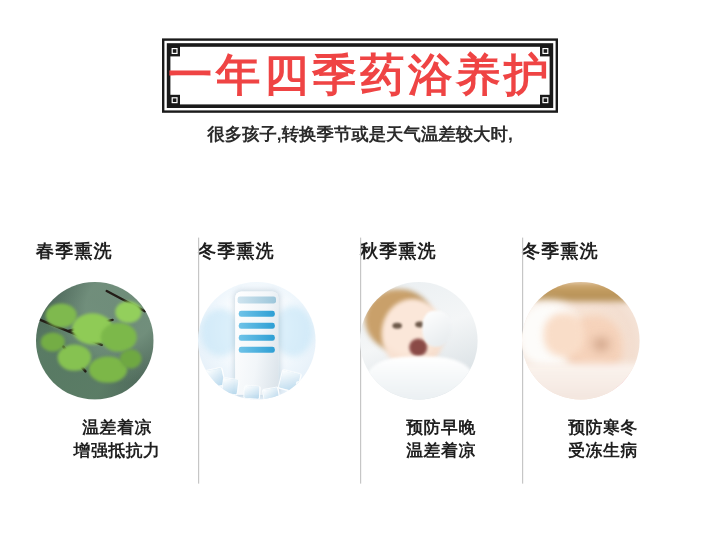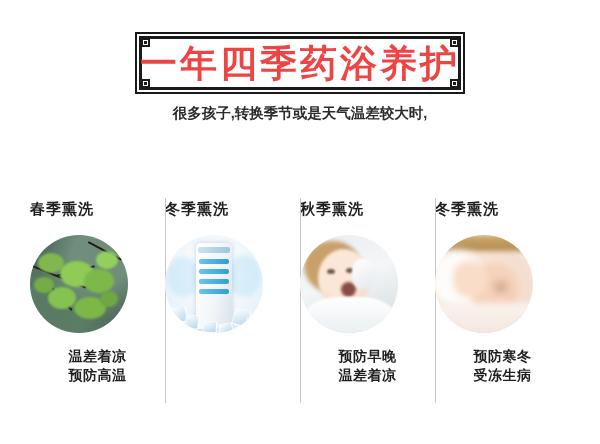--- a/index.html
+++ b/index.html
@@ -330,21 +330,21 @@
       <span class="leafblob" style="left:30px; top:26px; width:34px; height:26px; background:#8fcb56;"></span>
       <span class="leafblob" style="left:54px; top:34px; width:30px; height:24px; background:#7cb84a;"></span>
       <span class="leafblob" style="left:18px; top:52px; width:28px; height:22px; background:#86c251;"></span>
       <span class="leafblob" style="left:44px; top:62px; width:32px; height:22px; background:#7cb748;"></span>
       <span class="leafblob" style="left:66px; top:16px; width:22px; height:18px; background:#93cf5c;"></span>
       <span class="leafblob" style="left:4px;  top:42px; width:20px; height:16px; background:#74ad45;"></span>
       <span class="leafblob" style="left:70px; top:56px; width:18px; height:16px; background:#6fa842;"></span>
     </div>
     <div class="season-caption">
       <div>温差着凉</div>
-      <div>预防高温</div>
+      <div>增强抵抗力</div>
     </div>
   </div>
 
   <div class="season-col">
     <div class="season-title">冬季熏洗</div>
     <div class="season-photo ph-summer">
       <span class="cool-ray" style="left:2px;  top:22px; width:34px; height:40px;"></span>
       <span class="cool-ray" style="left:62px; top:20px; width:34px; height:42px;"></span>
       <span class="ac-body"></span>
       <span class="ac-top"></span>

